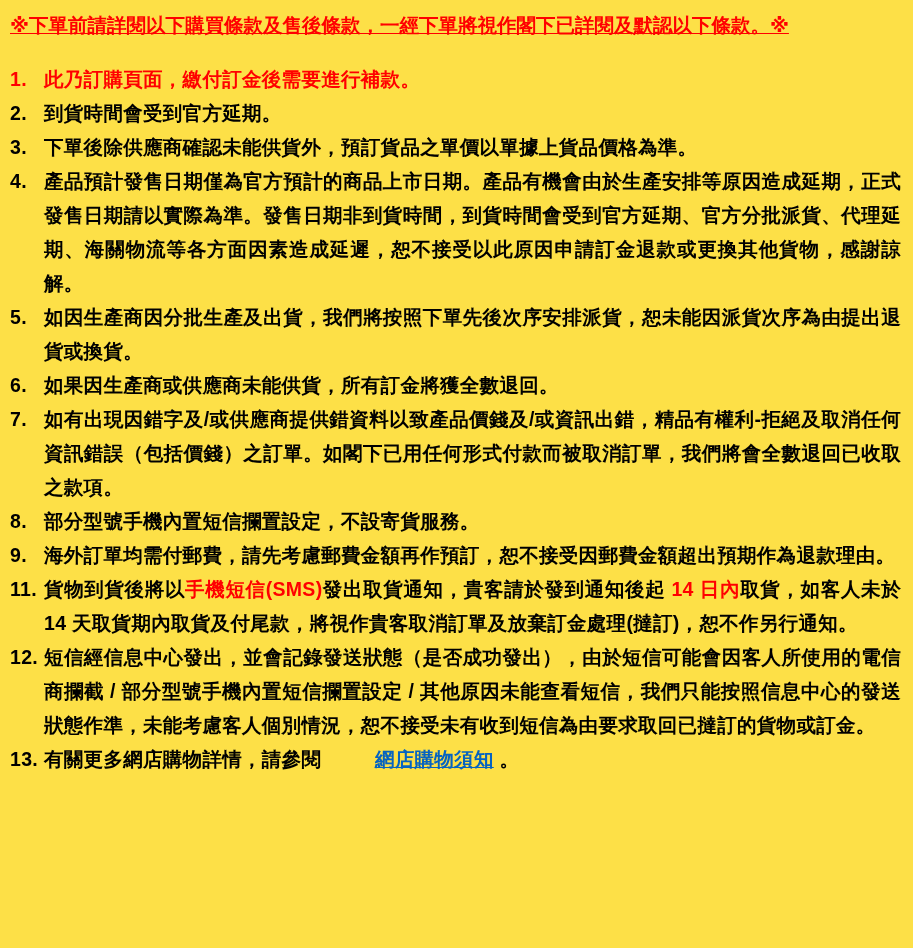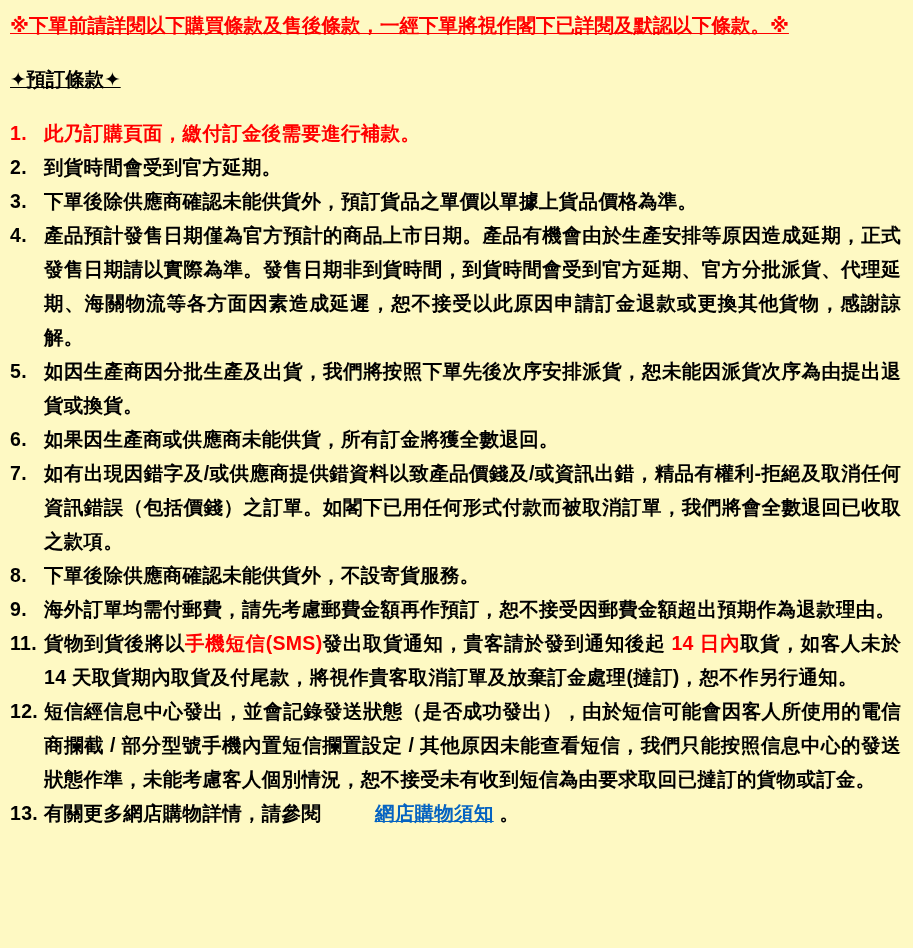--- a/index.html
+++ b/index.html
@@ -11,21 +11,21 @@
     font-family: "Liberation Sans", "DejaVu Sans", sans-serif;
     font-weight: bold;
     color: #000000;
     -webkit-font-smoothing: antialiased;
   }
   .page {
     width: 913px;
     min-height: 948px;
     box-sizing: border-box;
     padding: 10px 12px 10px 10px;
-    background: #fef9c3;
+    background: #fde047;
   }
   .title {
     color: #ff0000;
     font-size: 19.5px;
     line-height: 26px;
     font-weight: bold;
     text-decoration: underline;
     margin: 2px 0 0 0;
   }
   .section-header {
@@ -67,21 +67,20 @@
     cursor: pointer;
     margin-left: 48px;
   }
 </style>
 </head>
 <body>
 
 <div class="page">
   <h1 class="title">※下單前請詳閱以下購買條款及售後條款，一經下單將視作閣下已詳閱及默認以下條款。※</h1>
 
-  <h2 class="section-header">✦預訂條款✦</h2>
 
   <div class="terms-list" id="terms-list">
       <div class="term-row red">
         <span class="term-num">1.</span>
         <span class="term-text"><span>此乃訂購頁面，繳付訂金後需要進行補款。</span></span>
       </div>
       <div class="term-row">
         <span class="term-num">2.</span>
         <span class="term-text"><span>到貨時間會受到官方延期。</span></span>
       </div>
@@ -100,21 +99,21 @@
       <div class="term-row">
         <span class="term-num">6.</span>
         <span class="term-text"><span>如果因生產商或供應商未能供貨，所有訂金將獲全數退回。</span></span>
       </div>
       <div class="term-row">
         <span class="term-num">7.</span>
         <span class="term-text"><span>如有出現因錯字及/或供應商提供錯資料以致產品價錢及/或資訊出錯，精品有權利-拒絕及取消任何資訊錯誤（包括價錢）之訂單。如閣下已用任何形式付款而被取消訂單，我們將會全數退回已收取之款項。</span></span>
       </div>
       <div class="term-row">
         <span class="term-num">8.</span>
-        <span class="term-text"><span>下單後除供應商確認未能供貨外，不設寄貨服務。</span></span>
+        <span class="term-text"><span>部分型號手機內置短信攔置設定，不設寄貨服務。</span></span>
       </div>
       <div class="term-row">
         <span class="term-num">9.</span>
         <span class="term-text"><span>海外訂單均需付郵費，請先考慮郵費金額再作預訂，恕不接受因郵費金額超出預期作為退款理由。</span></span>
       </div>
       <div class="term-row">
         <span class="term-num">11.</span>
         <span class="term-text"><span>貨物到貨後將以</span><span class="seg-red-underline">手機短信(SMS)</span><span>發出取貨通知，貴客請於發到通知後起 </span><span class="seg-red-underline">14 日內</span><span>取貨，如客人未於 14 天取貨期內取貨及付尾款，將視作貴客取消訂單及放棄訂金處理(撻訂)，恕不作另行通知。</span></span>
       </div>
       <div class="term-row">

